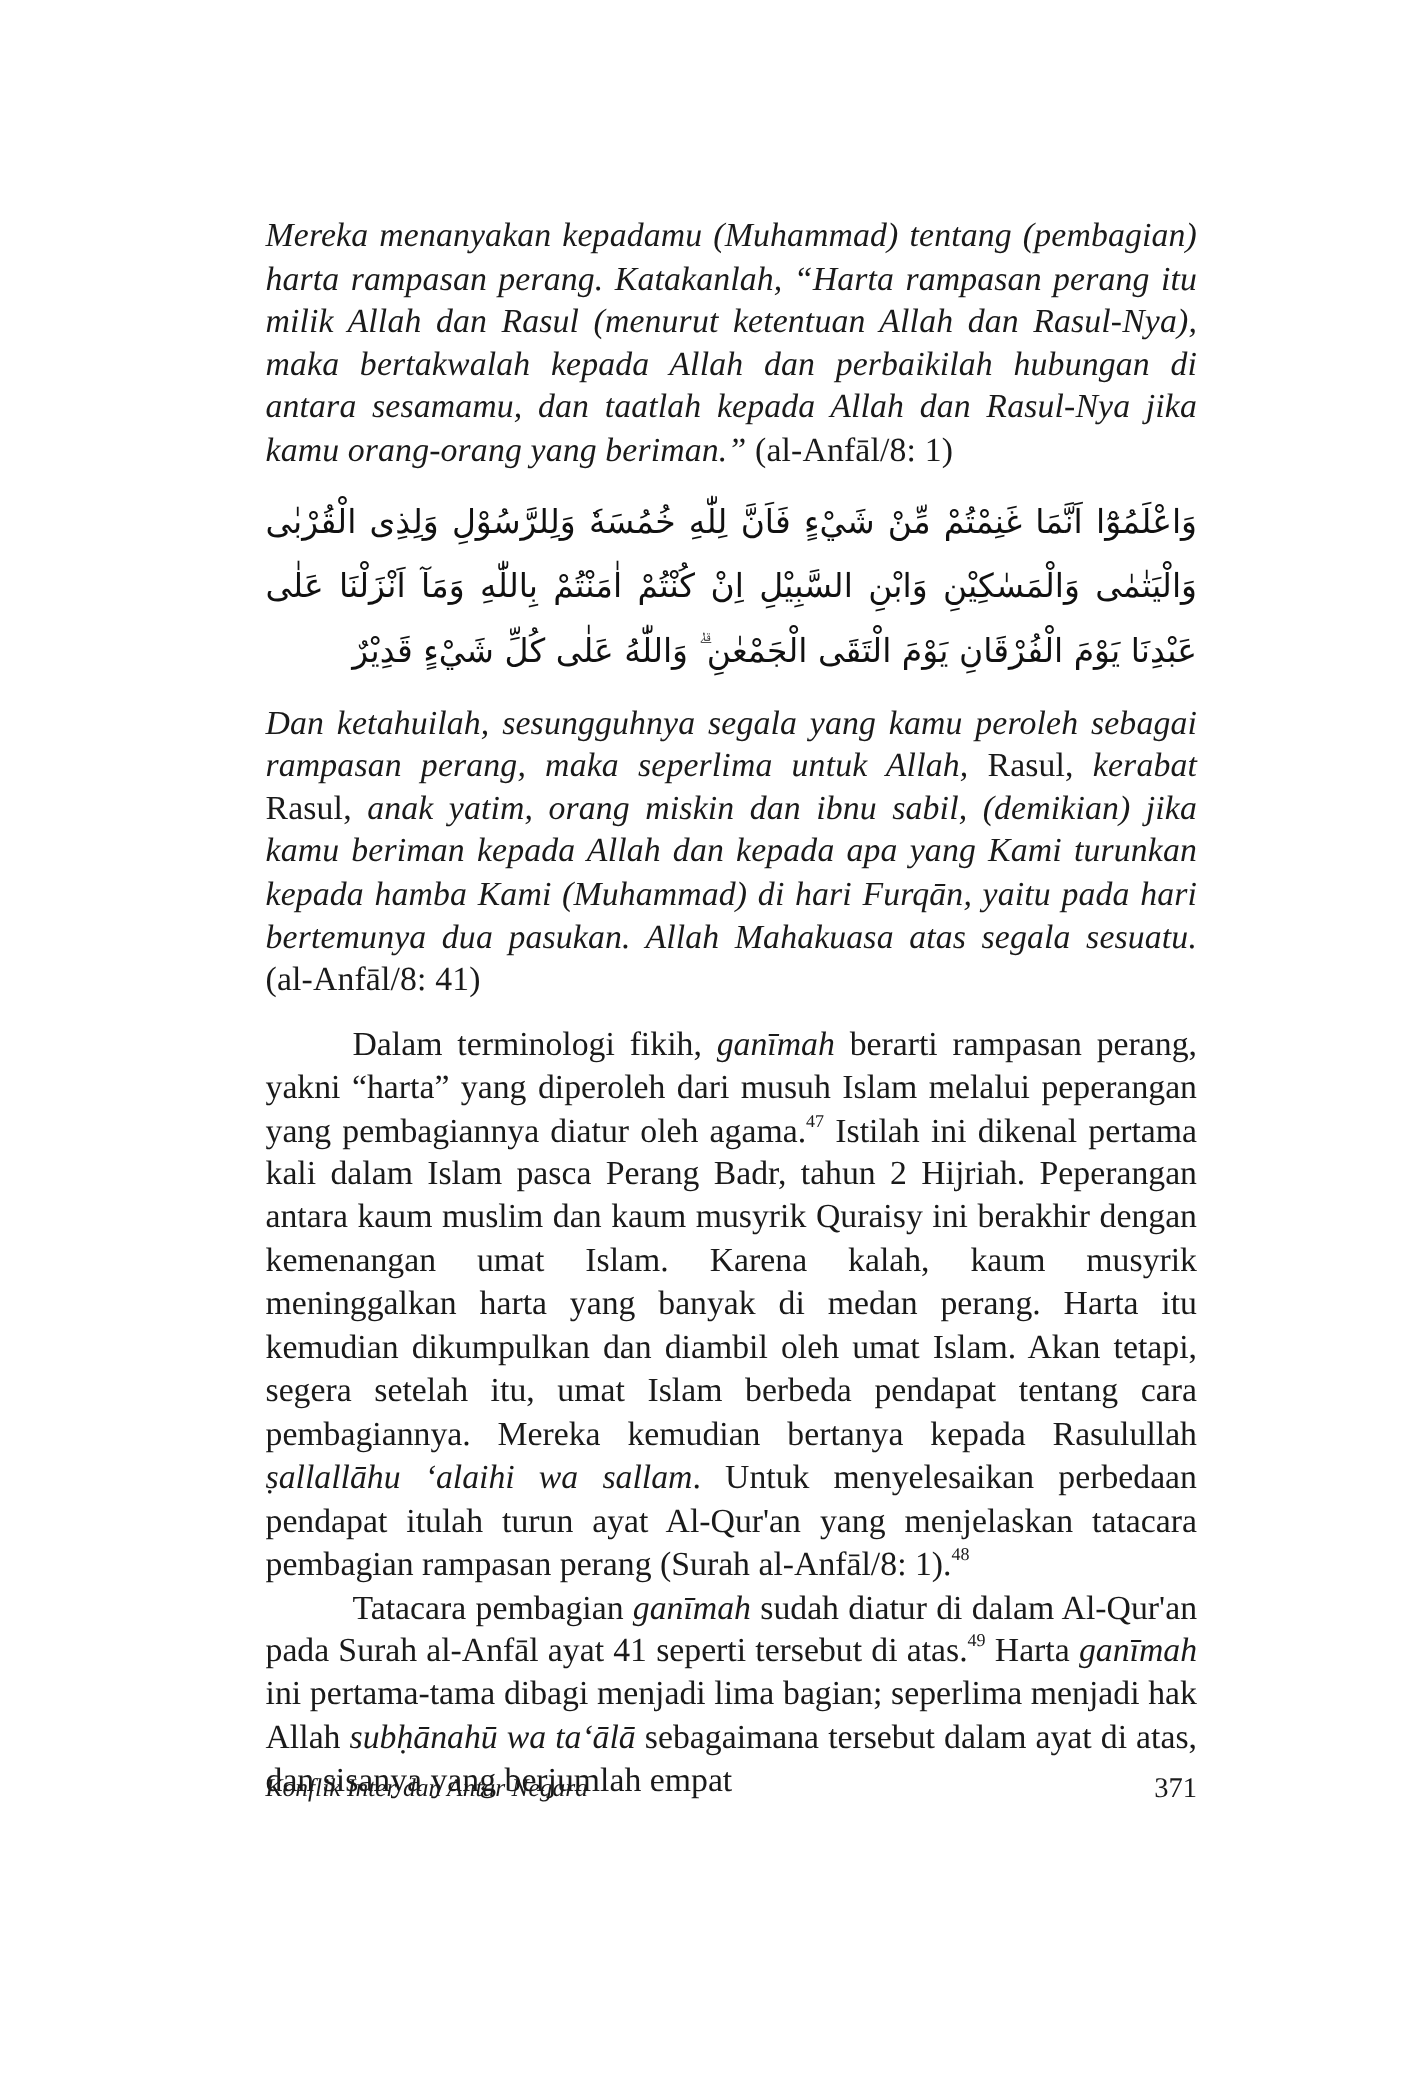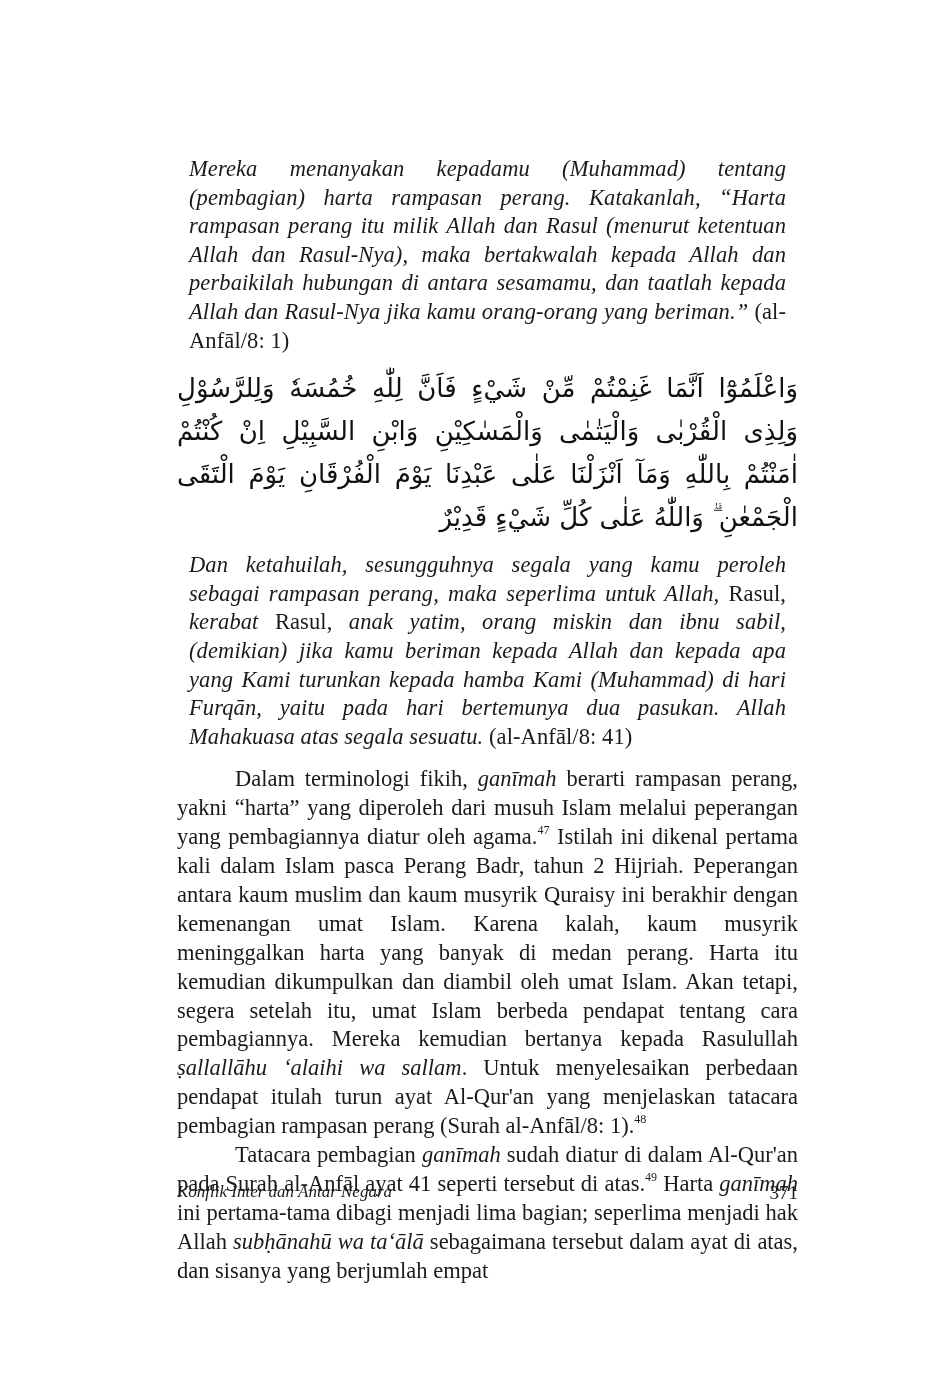--- a/index.html
+++ b/index.html
@@ -5,30 +5,30 @@
   html, body { margin: 0; padding: 0; background: #ffffff; }
   body { width: 946px; height: 1388px; position: relative; overflow: hidden; color: #1a1a1a; }
   .page { position: absolute; left: 177px; top: 143px; width: 621px; }
   .quote-tr {
     font-family: "Liberation Serif", "DejaVu Serif", serif;
     font-style: italic;
     font-size: 22.5px;
     line-height: 28.6px;
     text-align: justify;
     text-align-last: left;
-    margin: 12px;
+    margin: 0;
     letter-spacing: 0.1px;
   }
   .quote-tr .up { font-style: normal; }
   .arabic {
     font-family: "DejaVu Sans", sans-serif;
     direction: rtl;
     text-align: justify;
     text-align-last: right;
-    font-size: 26px;
+    font-size: 22px;
     line-height: 43px;
     margin: 12px 0 12px 0;
     color: #111;
   }
   .body-p {
     font-family: "Liberation Serif", "DejaVu Serif", serif;
     font-size: 22.5px;
     line-height: 28.9px;
     text-align: justify;
     text-align-last: left;

